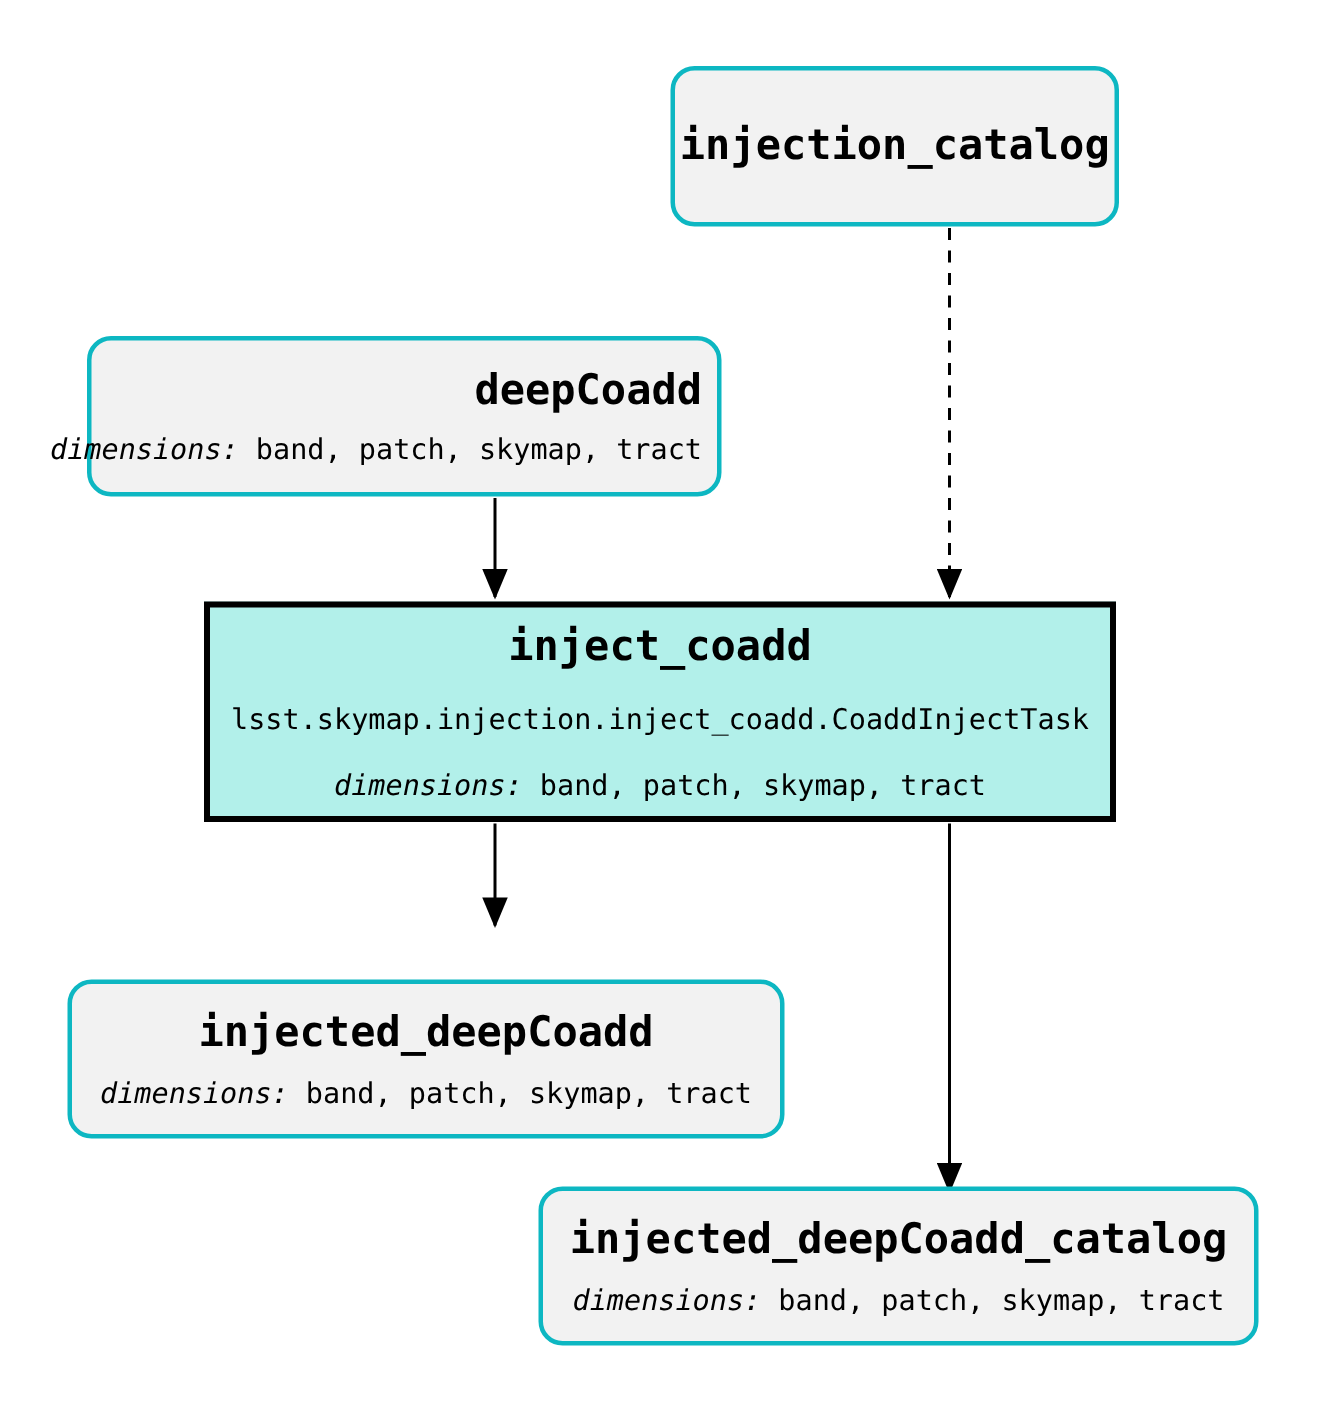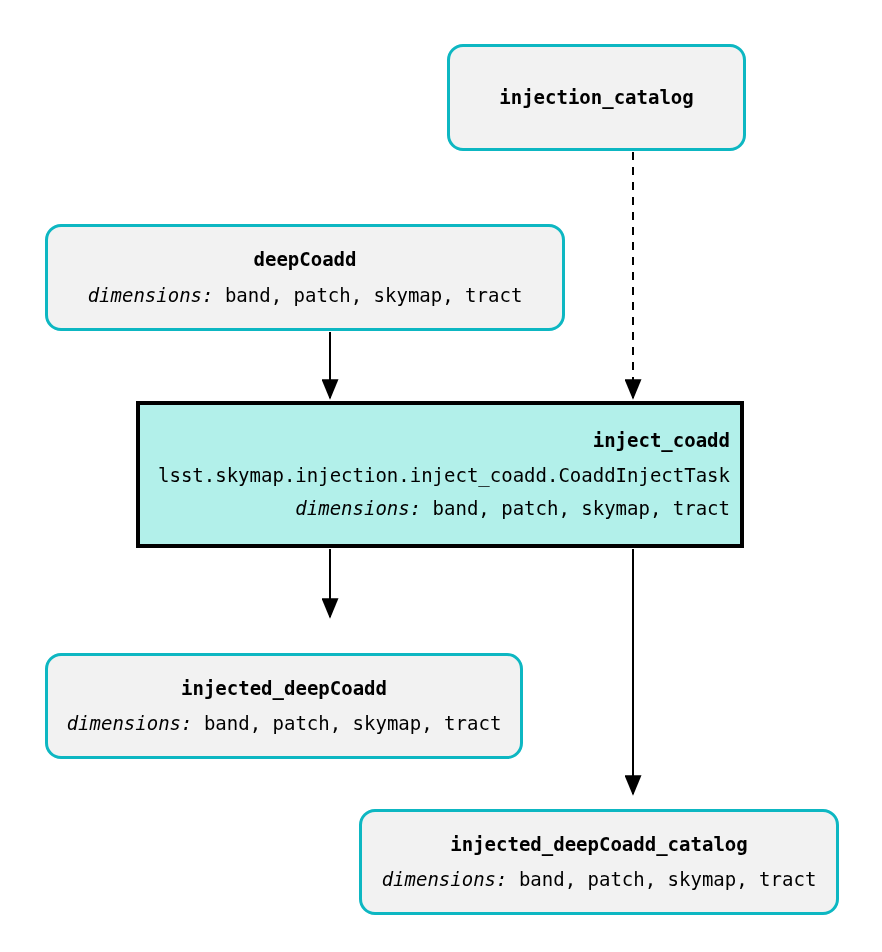--- a/index.html
+++ b/index.html
@@ -45,44 +45,43 @@
   }
   .node-dataset {
     background: var(--dataset-fill);
     border: 3px solid var(--dataset-border);
     border-radius: 16px;
   }
   .node-task {
     background: var(--task-fill);
     border: 4px solid var(--task-border);
     border-radius: 0;
-    gap: 13px;
-    align-items: flex-end;
+    gap: 23px;
   }
   .node-title {
     font-weight: bold;
-    font-size: 19px;
+    font-size: 28px;
     line-height: 1.15;
     white-space: nowrap;
   }
   .node-line {
     font-size: 19px;
     line-height: 1.1;
     white-space: nowrap;
   }
   .dim-label {
     font-style: italic;
     margin-right: 0.6em;
   }
   
   #node-injection-catalog        { left: 447px; top: 44px;  width: 299px; height: 107px; }
-  #node-deepcoadd                { left: 45px;  top: 224px; width: 520px; height: 107px; }
+  #node-deepcoadd                { left: 58px;  top: 224px; width: 423px; height: 107px; align-items: flex-end; }
   #node-inject-coadd             { left: 136px; top: 401px; width: 608px; height: 147px; }
   #node-injected-deepcoadd       { left: 45px;  top: 620px; width: 478px; height: 106px; margin-top: 33px; }
-  #node-injected-deepcoadd-catalog { left: 359px; top: 809px; width: 480px; height: 106px; }
+  #node-injected-deepcoadd-catalog { left: 359px; top: 791px; width: 480px; height: 106px; }
 </style>
 </head>
 <body>
 
 <div id="canvas">
 
   <svg id="edges" xmlns="http://www.w3.org/2000/svg">
     <defs>
       <marker id="arrowhead" markerUnits="userSpaceOnUse" viewBox="0 0 12 10" refX="11" refY="5" markerWidth="22" markerHeight="17" orient="auto">
         <path d="M0,0 L12,5 L0,10 z" style="fill: var(--edge, #000);"></path>

